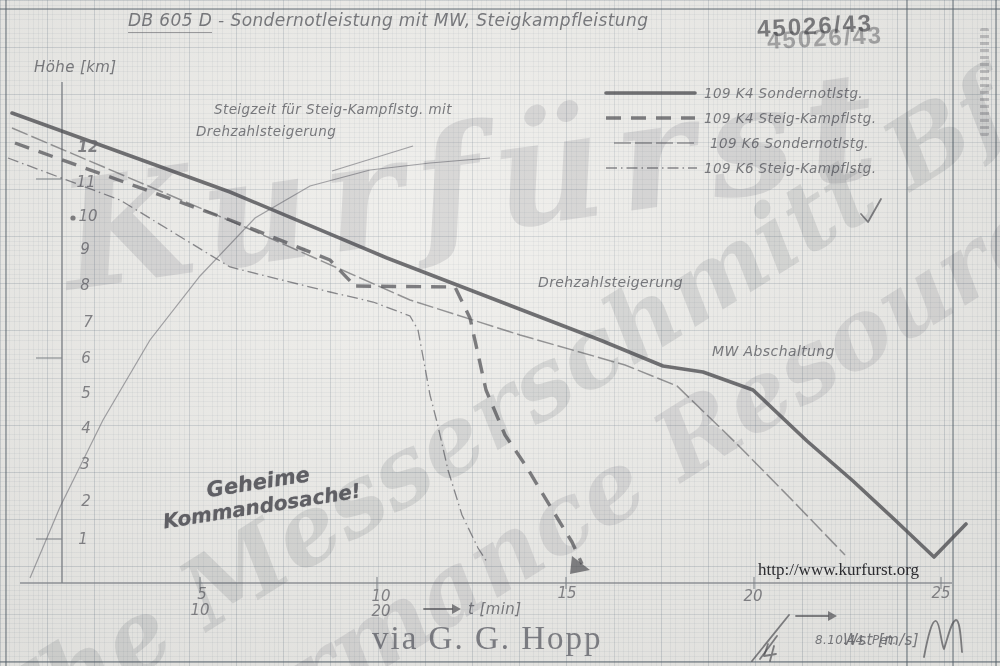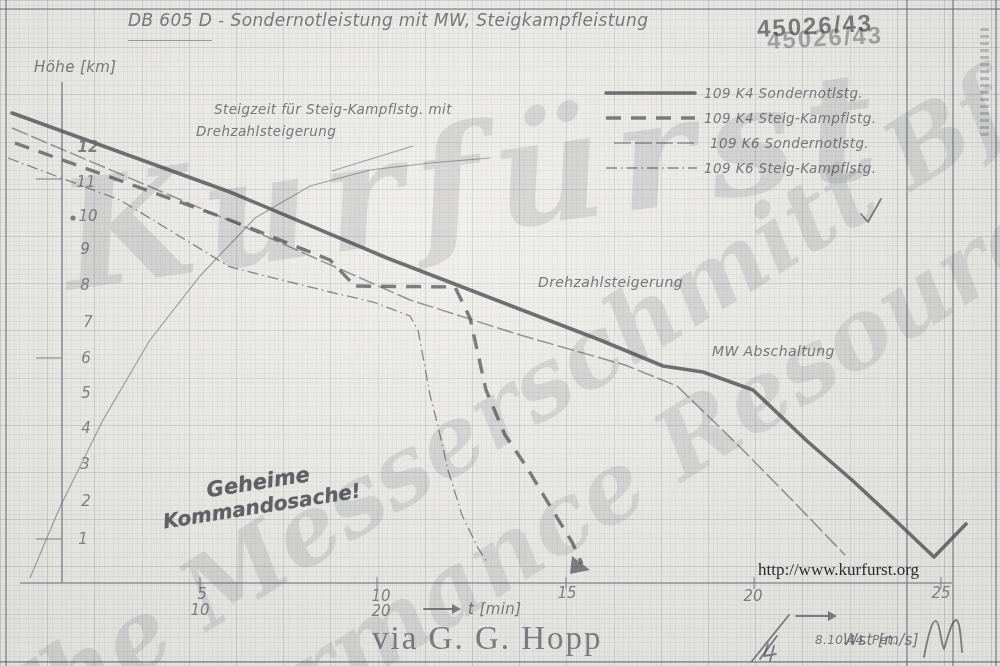--- a/index.html
+++ b/index.html
@@ -22,21 +22,21 @@
   .dashed-thick{stroke:#505054;stroke-width:3.4;opacity:.72;fill:none;stroke-dasharray:15 10;stroke-linejoin:round;}
   .solid-thin{stroke:#58585c;stroke-width:1.5;opacity:.60;fill:none;stroke-dasharray:17 4;}
   .dashdot-thin{stroke:#525257;stroke-width:1.3;opacity:.65;fill:none;stroke-dasharray:11 4 1.5 4;}
   .thin-plain{stroke:#63636a;stroke-width:1.2;opacity:.55;fill:none;}
   .axis{stroke:#7e8288;stroke-width:1.6;opacity:.85;}
   .tick{stroke:#7e8288;stroke-width:1.2;opacity:.85;}
   .pen{stroke:#45454a;stroke-width:1.8;opacity:.65;fill:none;stroke-linecap:round;stroke-linejoin:round;}
   .pen-fill{fill:#45454a;opacity:.65;stroke:none;}
   .ticklabel{position:absolute;transform:translate(-50%,-50%);font-style:italic;color:#67676c;opacity:.8;font-size:15px;}
   .title{font-size:17px;}
-  .title-u{border-bottom:1.5px solid rgba(95,96,101,.7);padding-bottom:10px;}
+  .title-u{border-bottom:1.5px solid rgba(95,96,101,.7);padding-bottom:2px;}
   .legend-label{font-size:13.5px;}
   .annot{font-size:13.5px;}
   .stamp-num{position:absolute;font-family:"Liberation Sans",sans-serif;font-weight:bold;font-size:24px;letter-spacing:2px;color:rgba(50,50,55,.75);transform:rotate(-3deg);white-space:nowrap;}
   .geheim{transform:rotate(-9deg);text-align:center;color:#4e4e54;opacity:.88;font-weight:bold;font-style:italic;text-shadow:0 0 1px rgba(60,60,70,.6);}
   .wm{position:absolute;pointer-events:none;font-family:"DejaVu Serif",serif;font-style:italic;font-weight:bold;white-space:nowrap;}
   .serif{font-family:"Liberation Serif",serif;}
   .edge-mark{position:absolute;width:9px;background:repeating-linear-gradient(0deg, rgba(85,85,92,.55) 0 3px, transparent 3px 7px);filter:blur(.6px);opacity:.55;border-radius:2px;}
 </style>
 </head>
 <body>

